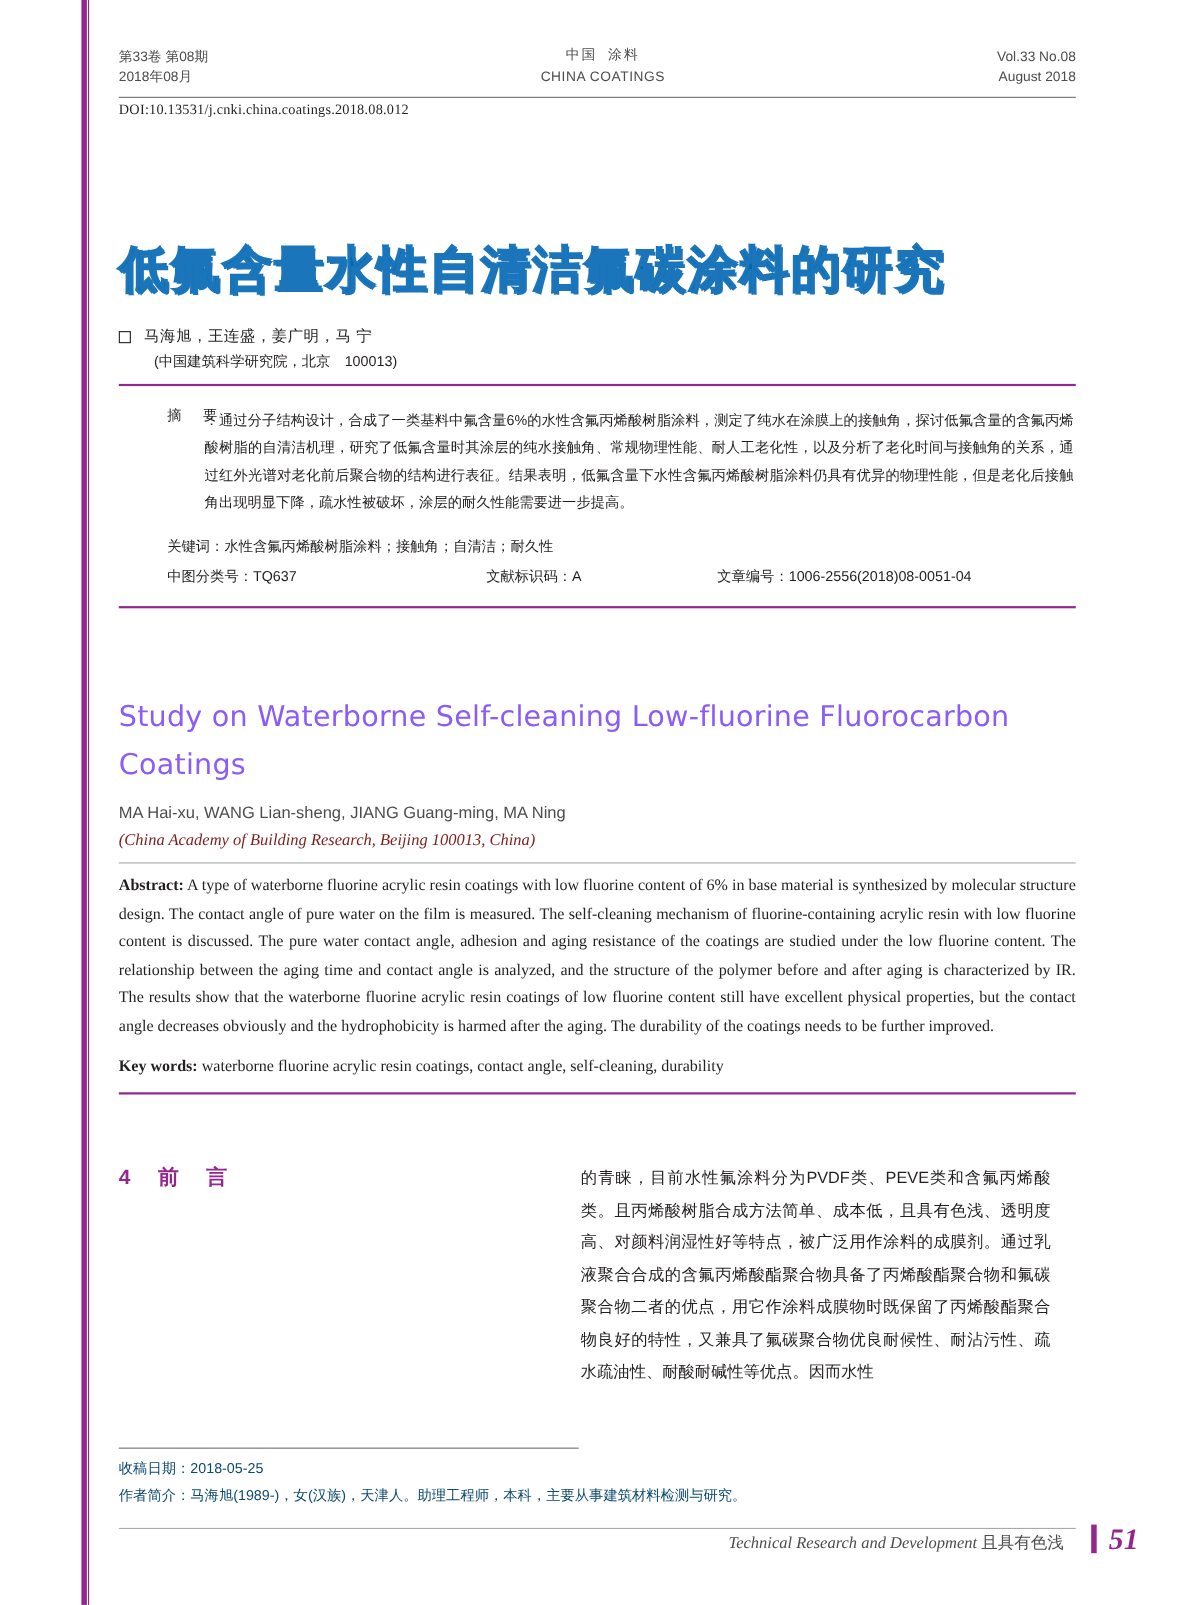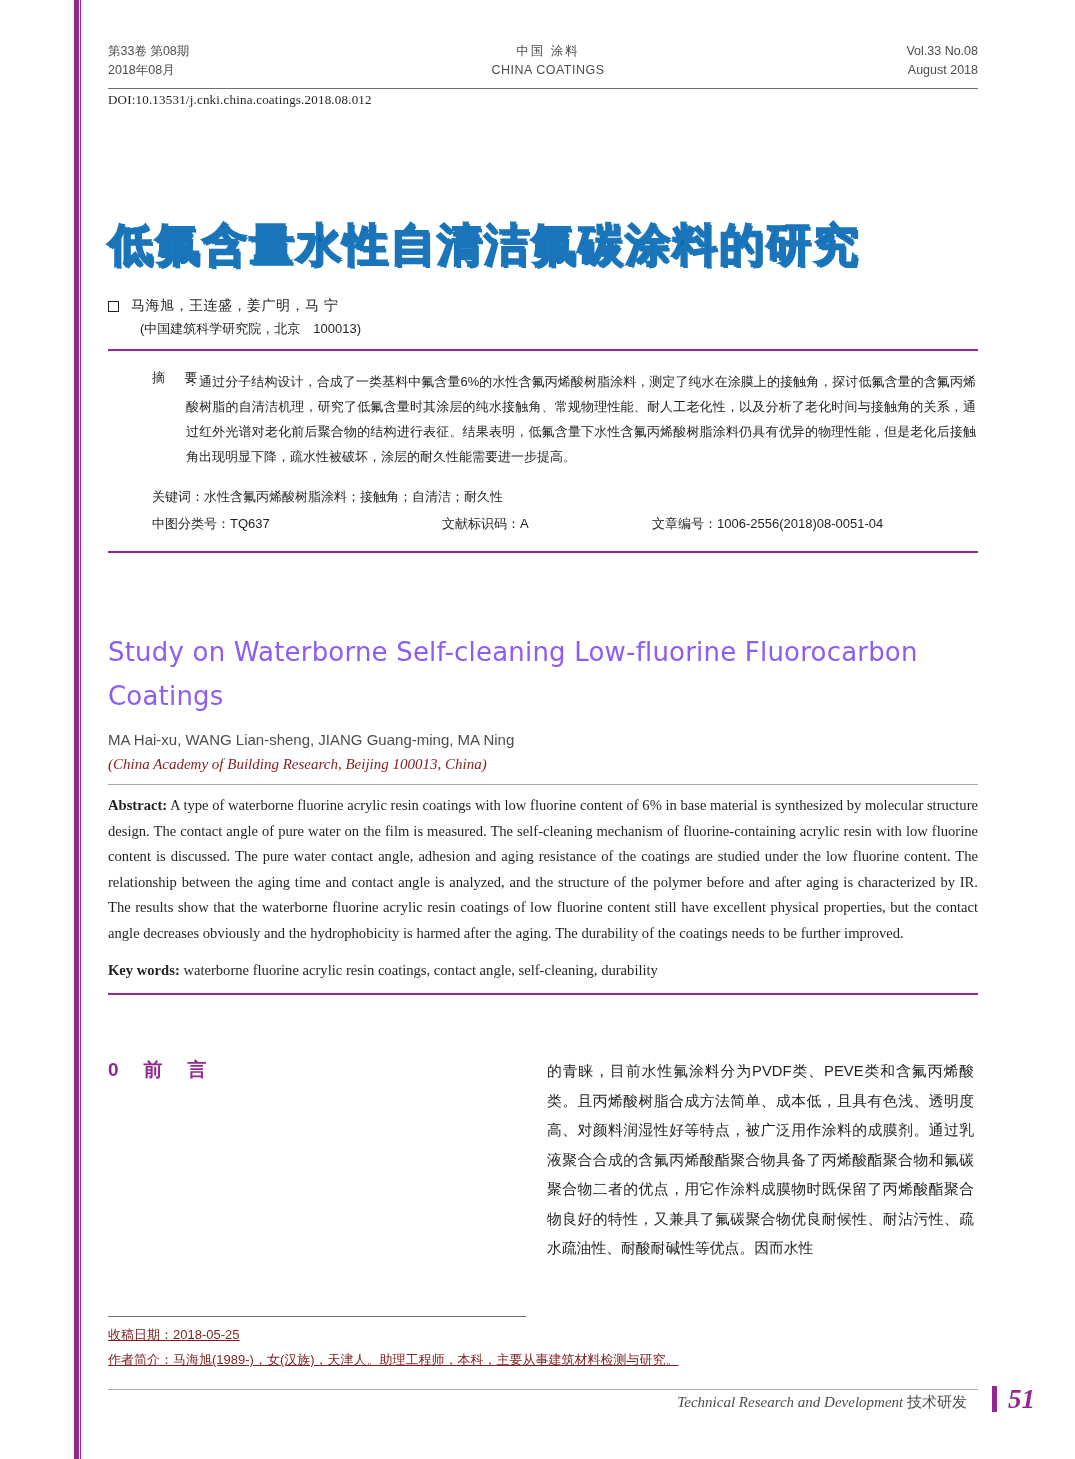--- a/index.html
+++ b/index.html
@@ -44,21 +44,21 @@
     font-size: 12.5px;
     color: #4d4d4d;
   }
   .header .col {
     position: absolute;
     line-height: 19px;
   }
   .header .left  { left: 0; top: 0; text-align: left; }
   .header .mid   { left: 340px; top: 0; width: 200px; text-align: center; }
   .header .right { right: 0; top: 0; text-align: right; }
-  .header .mid .cn { letter-spacing: 2px; }
+  .header .mid .cn { letter-spacing: 2px; font-family: Liberation Mono, monospace; }
   .header .mid .en { letter-spacing: 0.5px; }
 
   .header-rule {
     position: absolute;
     left: 108px;
     top: 88px;
     width: 870px;
     height: 1px;
     background: #6d6e71;
   }
@@ -255,21 +255,21 @@
     top: 1090px;
     width: 418px;
     font-size: 14.8px;
     line-height: 29.5px;
     color: #231f20;
     text-align: justify;
     text-justify: inter-ideograph;
   }
   .col-right {
     position: absolute;
-    left: 547px;
+    left: 528px;
     top: 1057px;
     width: 427px;
     font-size: 14.8px;
     line-height: 29.5px;
     color: #231f20;
     text-align: justify;
     text-justify: inter-ideograph;
   }
   .indent { text-indent: 2em; }
 
@@ -282,22 +282,21 @@
     height: 1px;
     background: #6d6e71;
   }
   .foot {
     position: absolute;
     left: 108px;
     top: 1322px;
     width: 870px;
     font-size: 13px;
     line-height: 25px;
-    color: #7f1d1d;
-    text-decoration: underline;
+    color: #0c4a6e;
   }
 
   
   .footer-rule {
     position: absolute;
     left: 108px;
     top: 1389px;
     width: 870px;
     height: 1px;
     background: #a7a9ac;
@@ -381,29 +380,29 @@
   <div class="affil-en">(China Academy of Building Research, Beijing 100013, China)</div>
   <div class="rule-thin-1"></div>
   <div class="abs-en">
     <b>Abstract:</b><span> A type of waterborne fluorine acrylic resin coatings with low fluorine content of 6% in base material is synthesized by molecular structure design. The contact angle of pure water on the film is measured. The self-cleaning mechanism of fluorine-containing acrylic resin with low fluorine content is discussed. The pure water contact angle, adhesion and aging resistance of the coatings are studied under the low fluorine content. The relationship between the aging time and contact angle is analyzed, and the structure of the polymer before and after aging is characterized by IR. The results show that the waterborne fluorine acrylic resin coatings of low fluorine content still have excellent physical properties, but the contact angle decreases obviously and the hydrophobicity is harmed after the aging. The durability of the coatings needs to be further improved.</span>
   </div>
   <div class="kw-en">
     <b>Key words:</b><span> waterborne fluorine acrylic resin coatings, contact angle, self-cleaning, durability</span>
   </div>
   <div class="rule-purple-3"></div>
 
-  <div class="sec-head">0　前　言</div>
+  <div class="sec-head">4　前　言</div>
   <div class="col-right">的青睐，目前水性氟涂料分为PVDF类、PEVE类和含氟丙烯酸类。且丙烯酸树脂合成方法简单、成本低，且具有色浅、透明度高、对颜料润湿性好等特点，被广泛用作涂料的成膜剂。通过乳液聚合合成的含氟丙烯酸酯聚合物具备了丙烯酸酯聚合物和氟碳聚合物二者的优点，用它作涂料成膜物时既保留了丙烯酸酯聚合物良好的特性，又兼具了氟碳聚合物优良耐候性、耐沾污性、疏水疏油性、耐酸耐碱性等优点。因而水性</div>
 
   <div class="rule-foot"></div>
   <div class="foot">
     <div>收稿日期：2018-05-25</div>
     <div>作者简介：马海旭(1989-)，女(汉族)，天津人。助理工程师，本科，主要从事建筑材料检测与研究。</div>
   </div>
 
   <div class="footer-rule"></div>
   <div class="footer-text">
-    <span>Technical Research and Development </span><span class="cn">技术研发</span>
+    <span>Technical Research and Development </span><span class="cn">且具有色浅</span>
   </div>
   <div class="page-num-box"></div>
   <div class="page-num">51</div>
 
 </div>
 
 </body></html>

